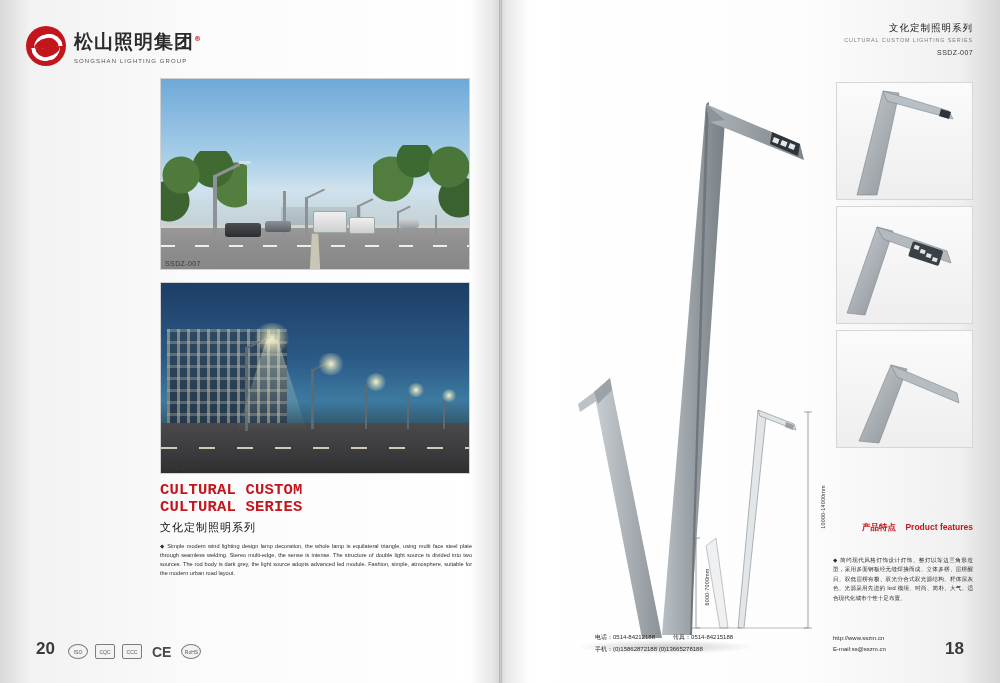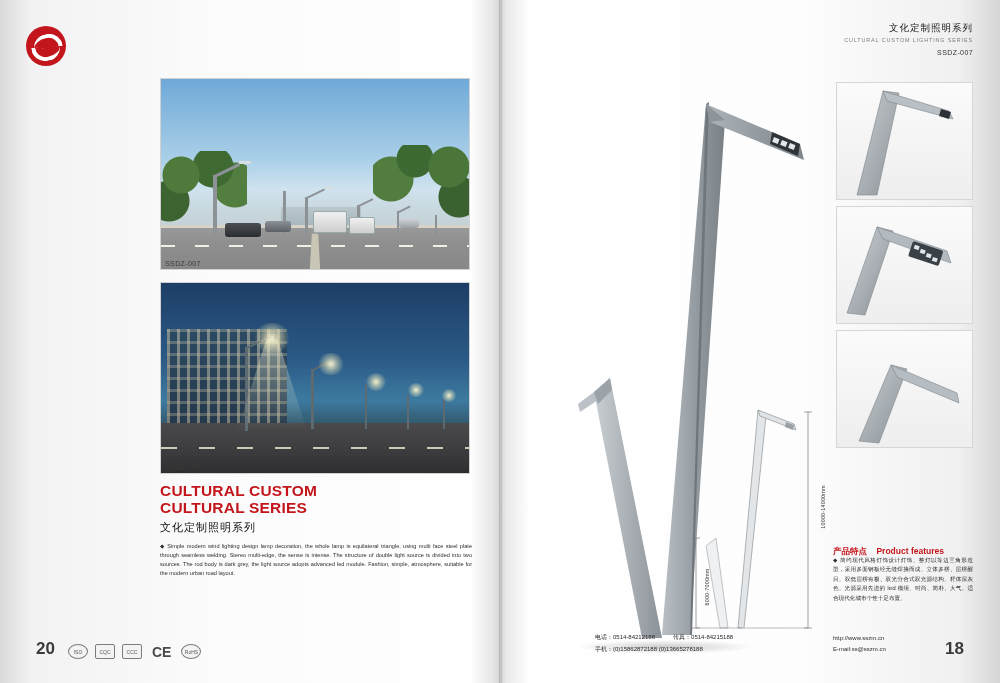--- a/index.html
+++ b/index.html
@@ -99,21 +99,21 @@
     background: linear-gradient(180deg,#4a4a4c 0%, #3a3a3c 60%, #2d2d2f 100%); }
   .ph2-dash { position:absolute; top:164px; left:0; right:0; height:2px;
     background: repeating-linear-gradient(90deg,#e8e2c9 0 16px, transparent 16px 38px); opacity:.85;}
   .glow { position:absolute; border-radius:50%;
     background: radial-gradient(circle, rgba(255,248,210,.95) 0%, rgba(255,245,190,.45) 35%, rgba(255,245,190,0) 72%); }
   .beam { position:absolute; background: linear-gradient(180deg, rgba(255,248,210,.42), rgba(255,248,210,0));
     clip-path: polygon(42% 0, 58% 0, 100% 100%, 0 100%); }
 
   .title-cn-main { position:absolute; left:160px; top:482px; }
   .title-en {
-    font-size: 15.5px; font-weight: bold; color:#c3161c; line-height:17px; letter-spacing:.2px;
+    font-size: 15.5px; font-weight: bold; color:#c3161c; line-height:17px; letter-spacing:.2px;font-family:Liberation Mono, monospace;
   }
   .title-cn {
     font-family:"DejaVu Sans", sans-serif;
     font-size: 11px; color:#111; margin-top:4px; letter-spacing:1px;
   }
   .body-text {
     position:absolute; left:160px; top:542px; width:312px;
     font-size: 5.6px; line-height: 9px; color:#2e2e2e; text-align: justify;
   }
 
@@ -142,21 +142,21 @@
 
   .thumb {
     position:absolute; right:27px; width:137px; height:118px;
     border:1px solid #d6d6d6; background: linear-gradient(180deg,#fbfbfb,#eeeeee);
     overflow:hidden;
   }
   #thumb1 { top:82px; }
   #thumb2 { top:206px; }
   #thumb3 { top:330px; }
 
-  .feat-title { position:absolute; right:27px; top:540px; width:140px; text-align:left; }
+  .feat-title { position:absolute; right:27px; top:516px; width:140px; text-align:right; }
   .feat-cn { font-family:"DejaVu Sans", sans-serif; font-size:8.5px; font-weight:bold; color:#c3161c; }
   .feat-en { font-size:8.5px; font-weight:bold; color:#c3161c; margin-left:5px; }
   .feat-body {
     position:absolute; right:27px; top:556px; width:140px;
     font-family:"DejaVu Sans", sans-serif;
     font-size:5.6px; line-height:9.4px; color:#2b2b2b; text-align: justify;
   }
 
   .main-lamp { position:absolute; left:520px; top:60px; width:330px; height:600px; }
   .lamp-shadow {
@@ -188,20 +188,26 @@
     background: linear-gradient(90deg, rgba(0,0,0,.18), rgba(0,0,0,.05), rgba(0,0,0,.18));
   }
 </style>
 </head>
 <body>
 
 <div id="page">
 
   <div class="logo-wrap">
     <div class="logo-mark"></div>
+    <div>
+      <div class="logo-text-cn">
+        <span>松山照明集团</span><span class="logo-reg">®</span>
+      </div>
+      <div class="logo-text-en">SONGSHAN LIGHTING GROUP</div>
+    </div>
   </div>
 
   <div class="photo" id="photo1">
     <div class="ph1-sky"></div>
     <div class="ph1-far"></div>
     <div class="ph1-trees-l"></div>
     <div class="ph1-trees-r"></div>
     <div class="ph1-road"></div>
     <div class="ph1-dash"></div>
     <div class="ph1-median"></div>

